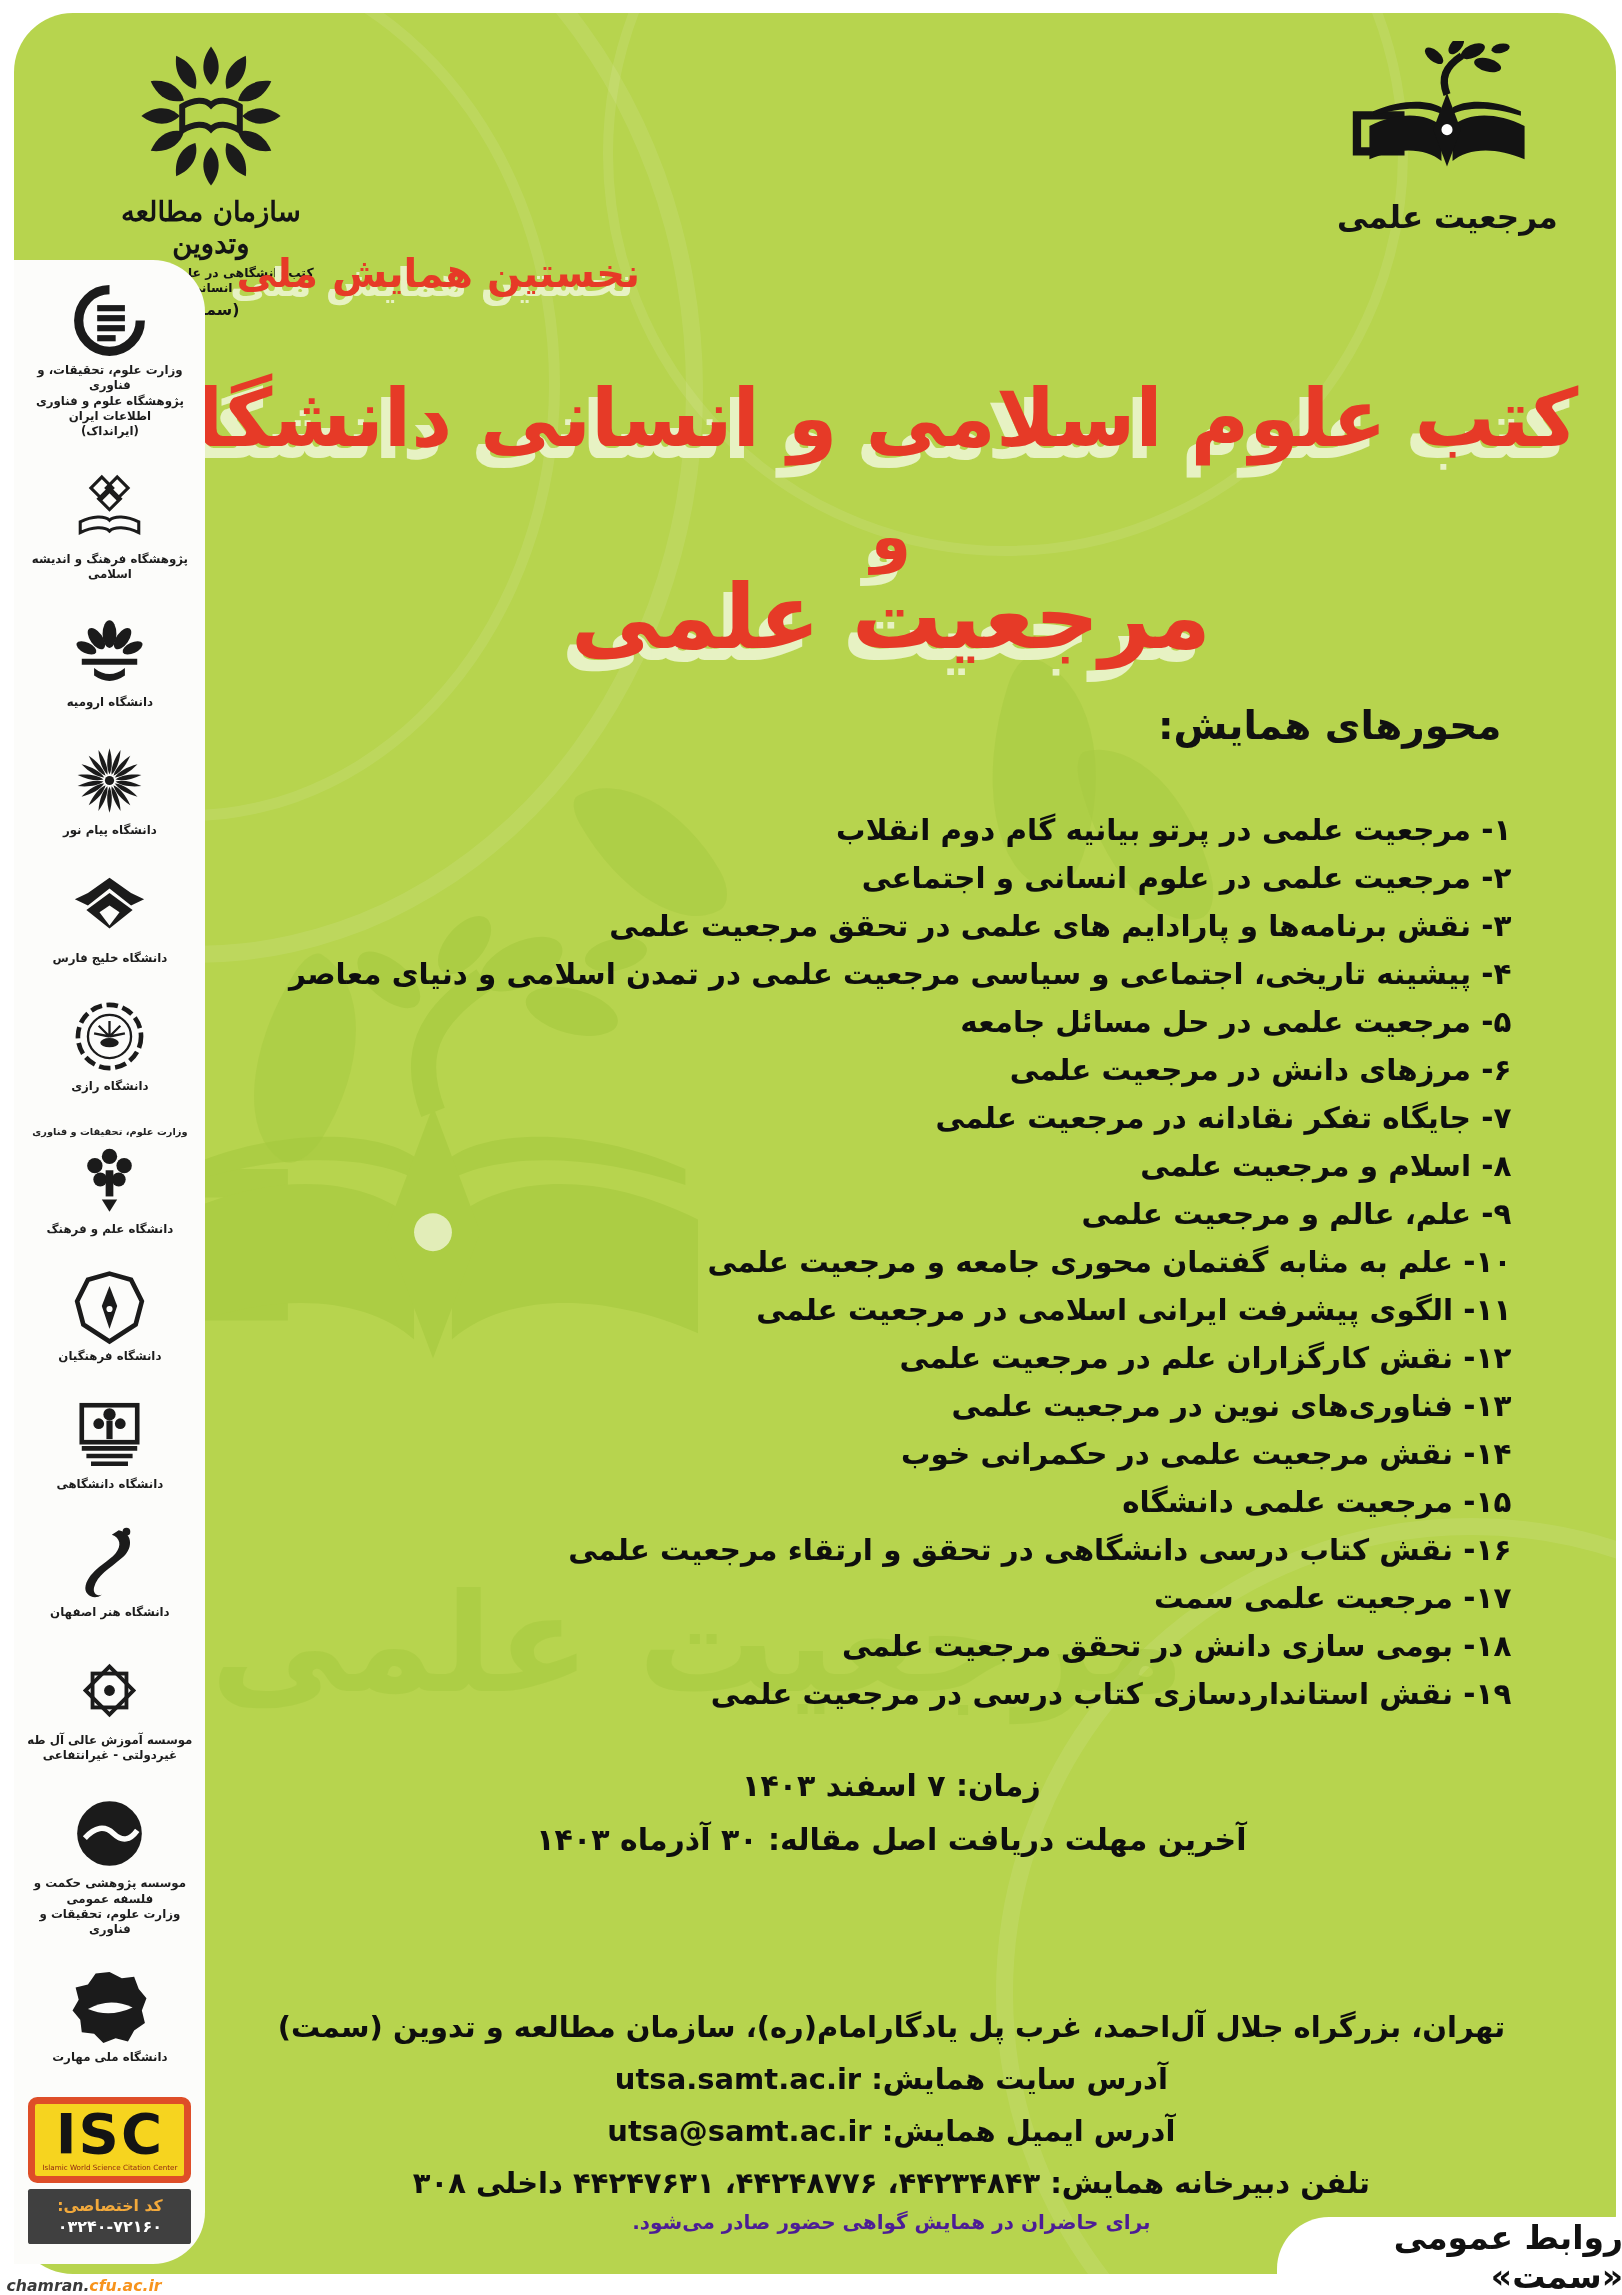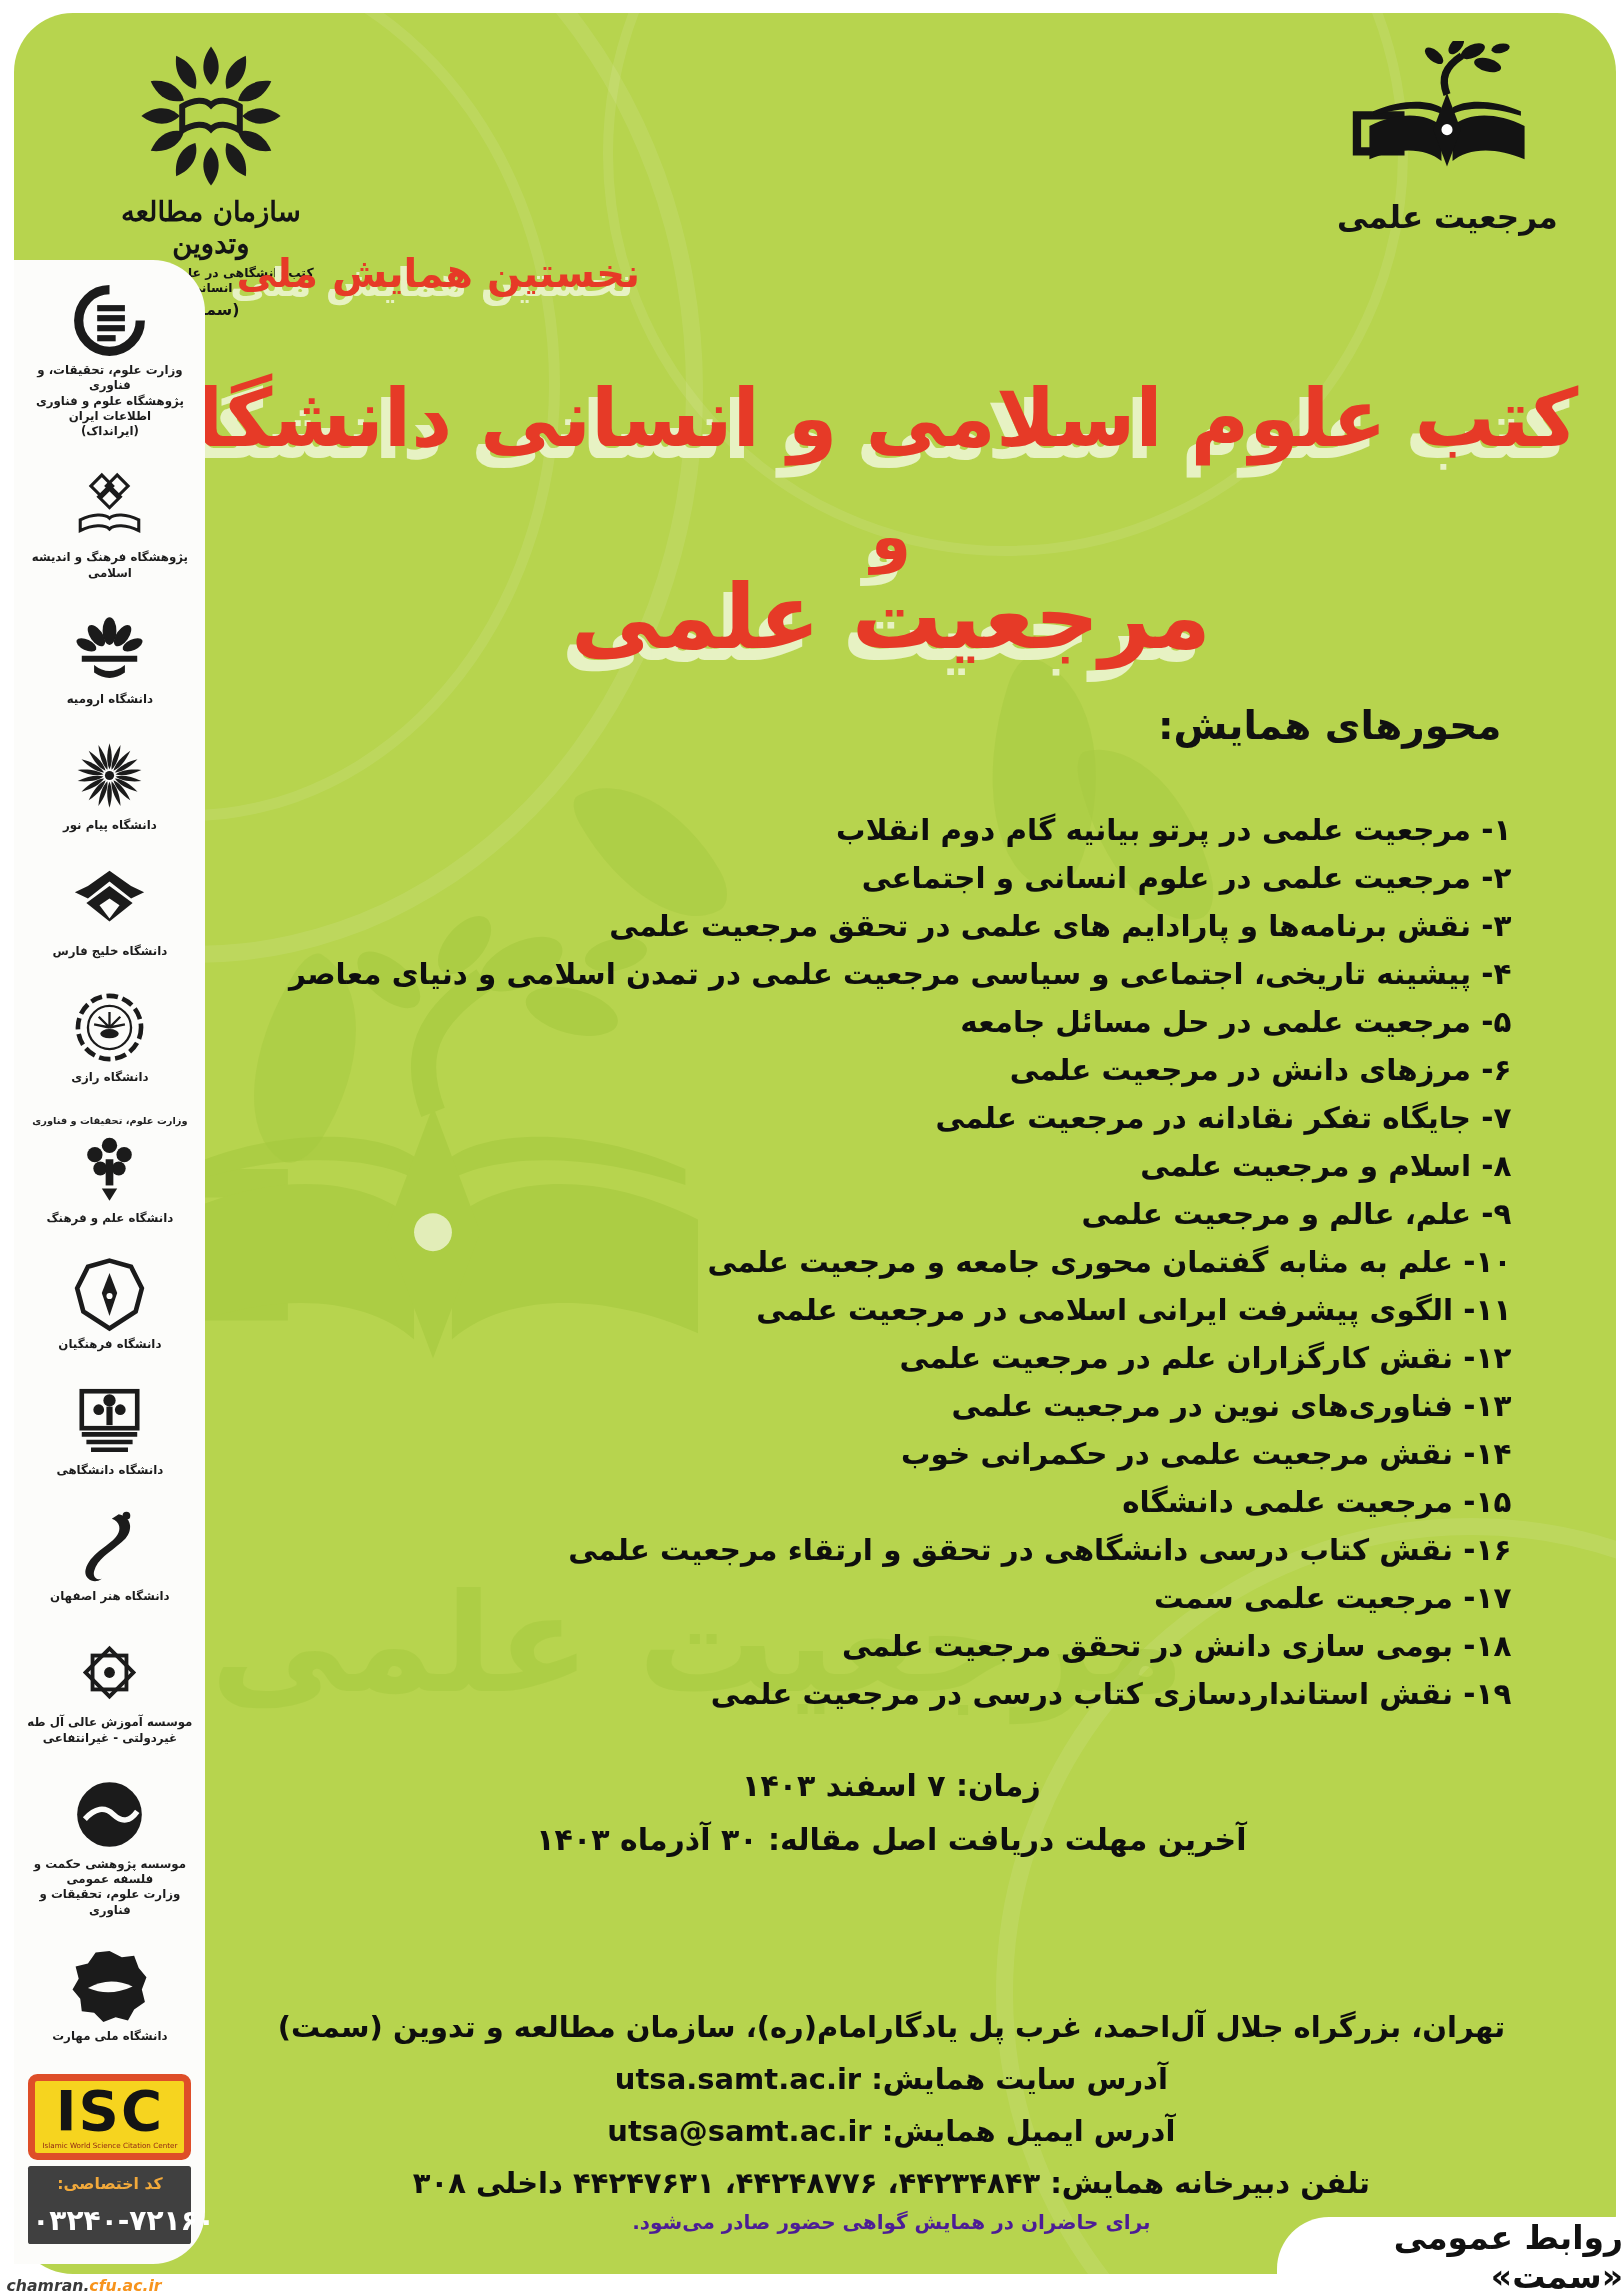--- a/index.html
+++ b/index.html
@@ -70,21 +70,21 @@
   .logo-toplabel{font-size:9.8px;font-weight:bold;color:#222;text-align:center;}
   .logo-label{font-size:11.8px;font-weight:bold;color:#1c1c1c;text-align:center;line-height:1.3;
       direction:rtl;max-width:170px;}
   .isc{width:163px;}
   .isc-top{background:#f6d41f;border:7.9px solid #de4e28;border-radius:9.2px;padding:5.2px 2.6px 3.9px;
       text-align:center;}
   .isc-title{font-size:56px;font-weight:bold;line-height:.9;color:#141414;letter-spacing:2px;}
   .isc-sub{font-size:7.2px;font-weight:normal;color:#8c1f14;margin-top:3.9px;white-space:nowrap;}
   .isc-code{background:#404040;margin-top:5.2px;padding:7.9px 3.9px;text-align:center;border-radius:2.6px;}
   .isc-code-label{color:#f2a93b;font-size:15.7px;font-weight:bold;direction:rtl;}
-  .isc-code-num{font-size:28px;font-weight:bold;color:#fff;margin-top:11px;}
+  .isc-code-num{font-size:16px;font-weight:bold;color:#fff;margin-top:2px;}
   
   .pr-box{position:absolute;left:1277px;top:2217px;width:346px;height:79px;background:#ffffff;
       border-radius:52px 0 0 0;display:flex;align-items:center;justify-content:center;
       font-size:33px;font-weight:bold;color:#111;direction:rtl;}
   .chamran{position:absolute;left:6.5px;top:2276px;font-size:15.7px;font-weight:bold;font-style:italic;}
   .chamran .c1{color:#3a3a3a;}
   .chamran .c2{color:#f7941d;}
 </style>
 </head>
 <body>

